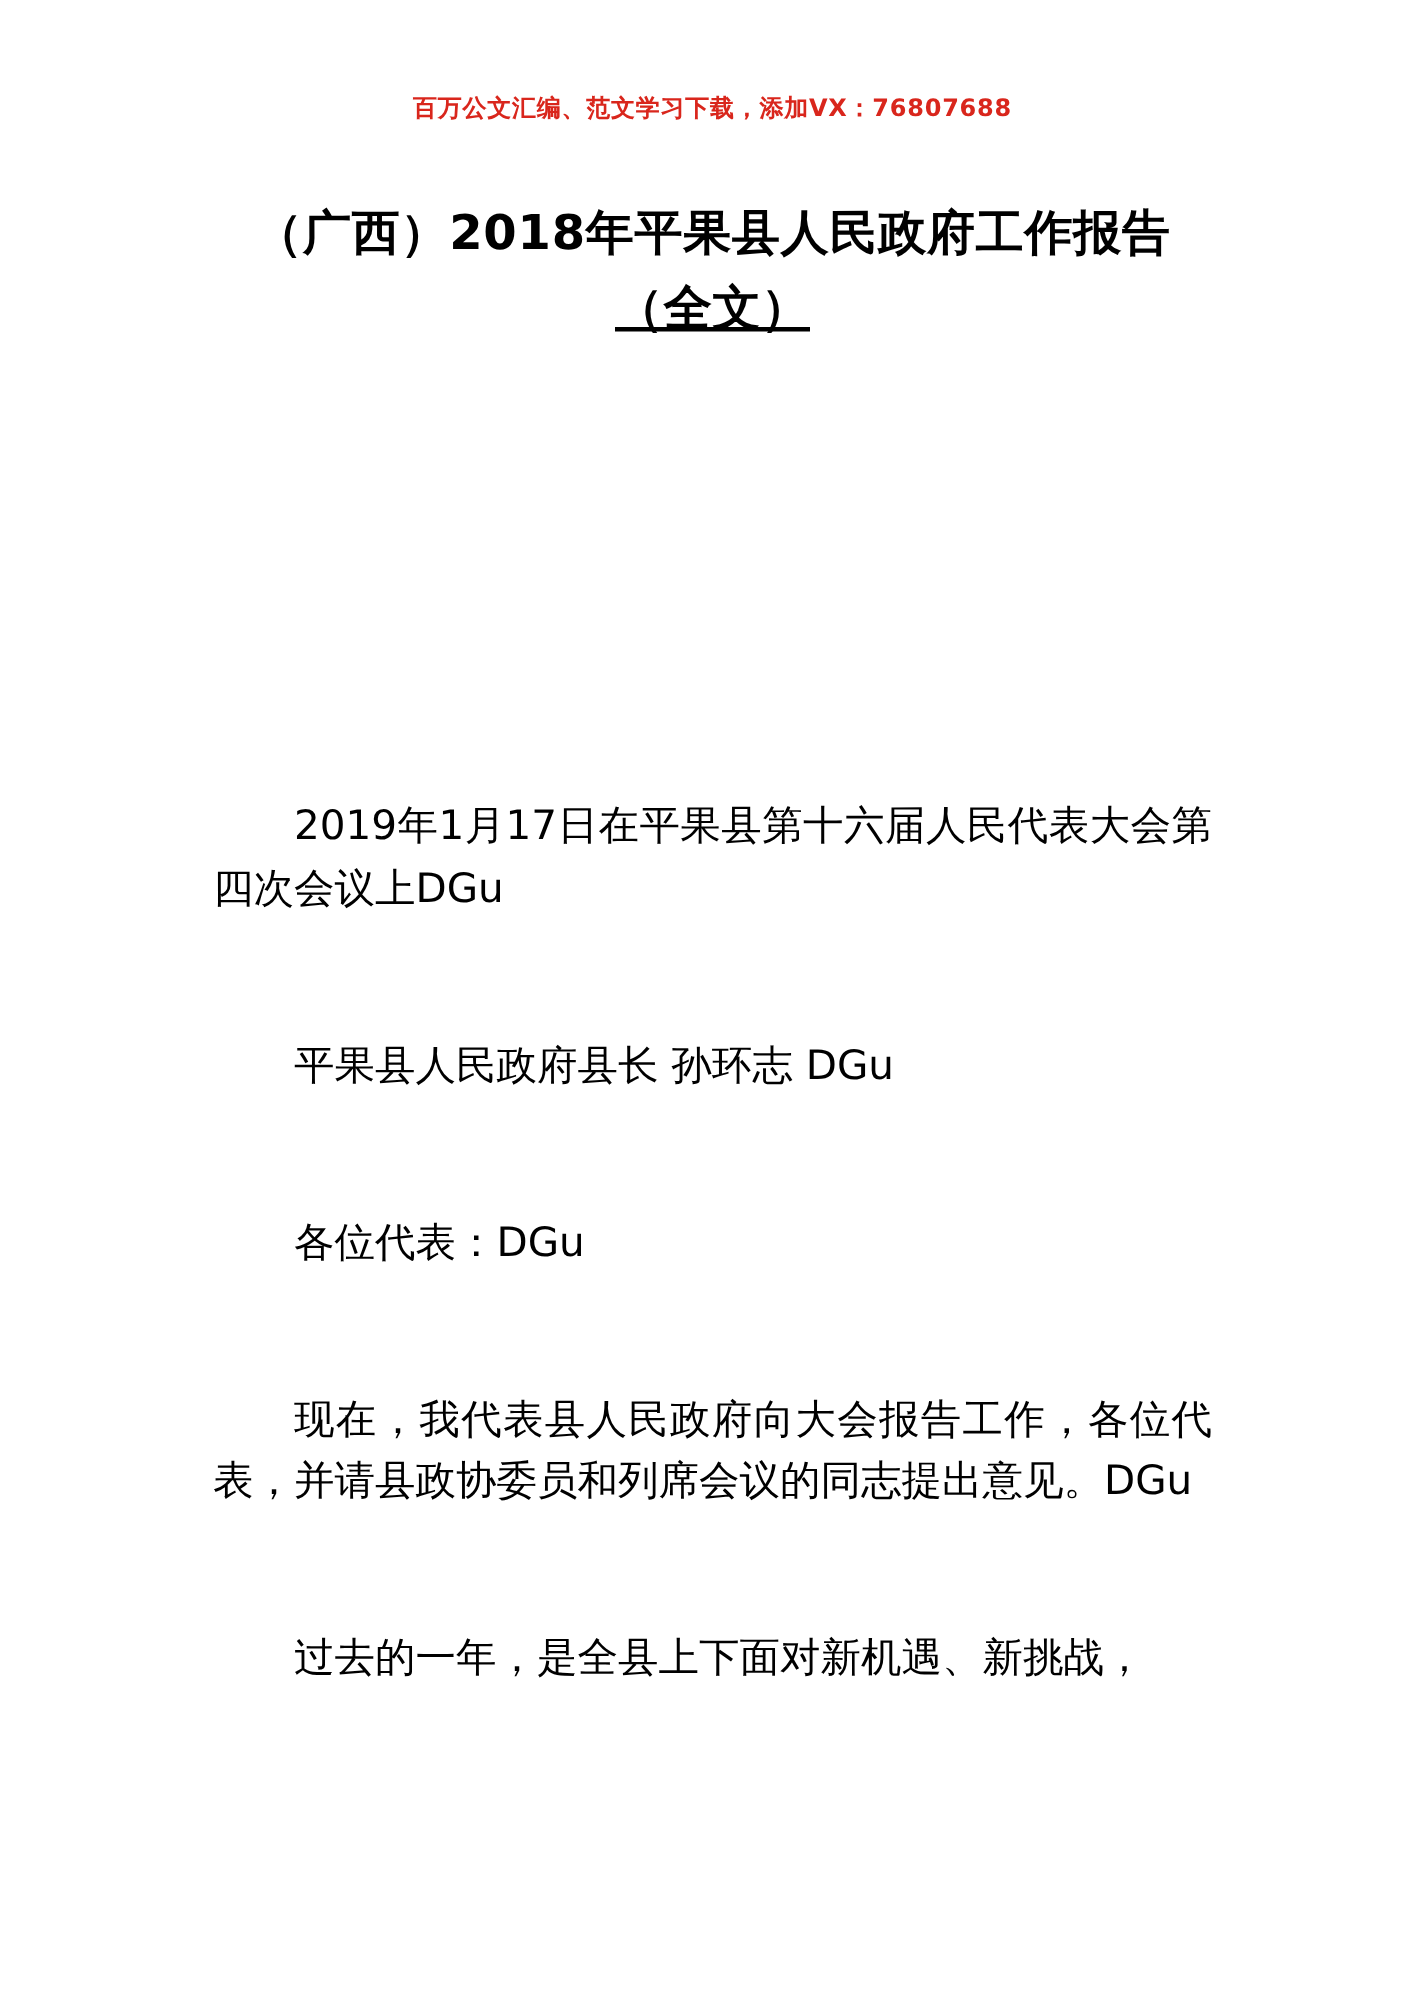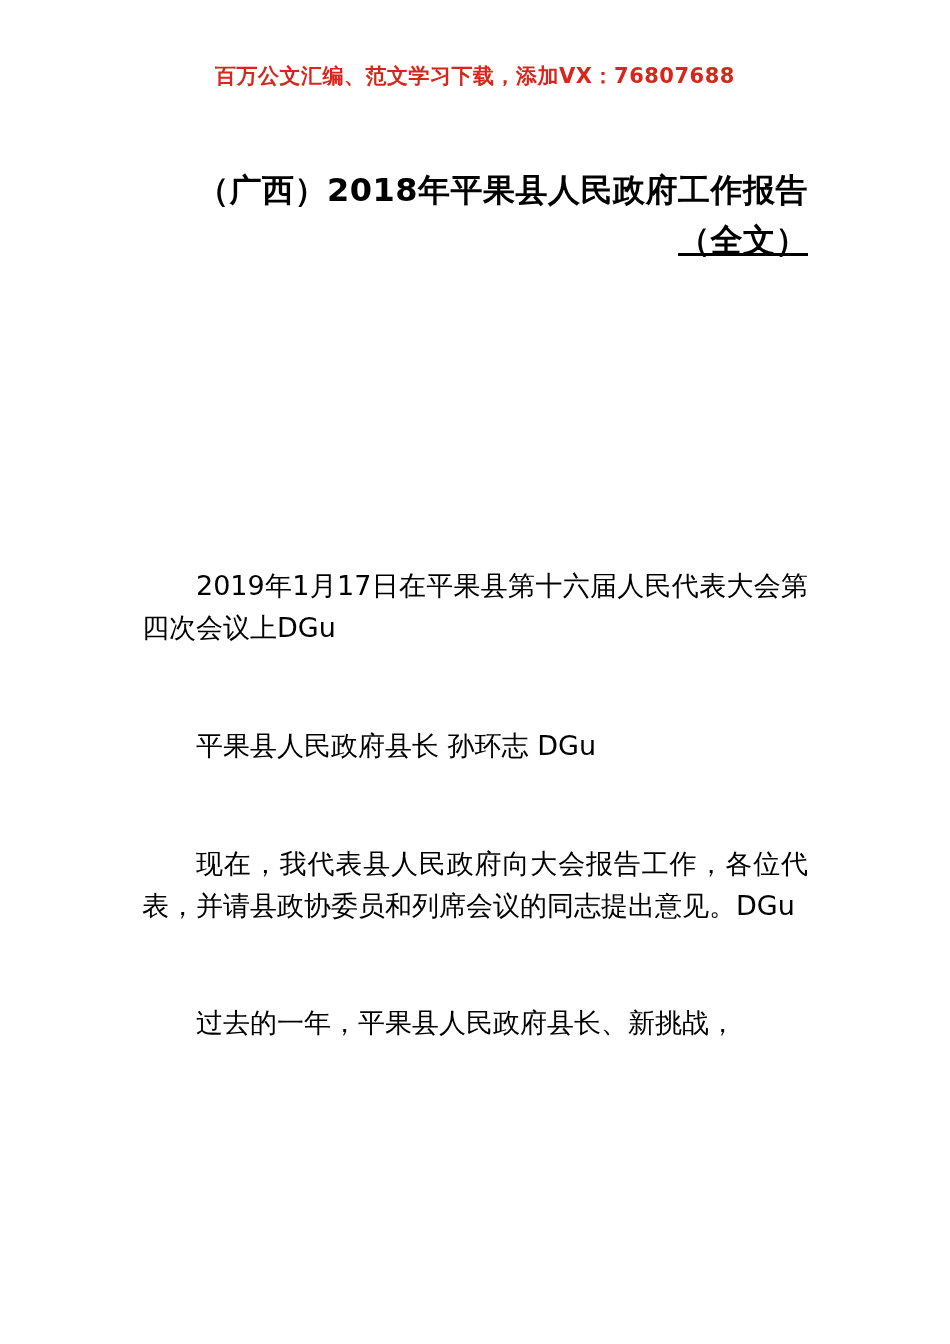--- a/index.html
+++ b/index.html
@@ -19,28 +19,28 @@
     width: 950px;
     height: 1344px;
     box-sizing: border-box;
     padding: 0 142px;
     position: relative;
   }
   .watermark {
     margin-top: 62px;
     text-align: center;
     color: #d9261c;
-    font-size: 21px;
+    font-size: 16px;
     font-weight: 700;
     letter-spacing: 0.5px;
     white-space: nowrap;
   }
   .doc-title {
-    margin-top: 76px;
-    text-align: right;
+    margin-top: 48px;
+    text-align: center;
     font-size: 32px;
     font-weight: 700;
     line-height: 1.55;
     letter-spacing: 0.5px;
     font-family: "DejaVu Sans", "Liberation Sans", sans-serif;
   }
   .title-line2 {
     display: block;
     text-decoration: underline;
   }
@@ -67,17 +67,18 @@
   <div class="watermark">百万公文汇编、范文学习下载，添加VX：76807688</div>
 
   <div class="doc-title">
     <span>（广西）2018年平果县人民政府工作报告</span>
     <span class="title-line2">（全文）</span>
   </div>
 
   <div class="body-block">
     <p class="para">2019年1月17日在平果县第十六届人民代表大会第四次会议上DGu</p>
     <p class="para">平果县人民政府县长 孙环志 DGu</p>
+    <p class="para">各位代表：DGu</p>
     <p class="para">现在，我代表县人民政府向大会报告工作，各位代表，并请县政协委员和列席会议的同志提出意见。DGu</p>
-    <p class="para last">过去的一年，平果县人民政府县长、新挑战，</p>
+    <p class="para last">过去的一年，是全县上下面对新机遇、新挑战，</p>
   </div>
 
 </div>
 
 </body></html>

